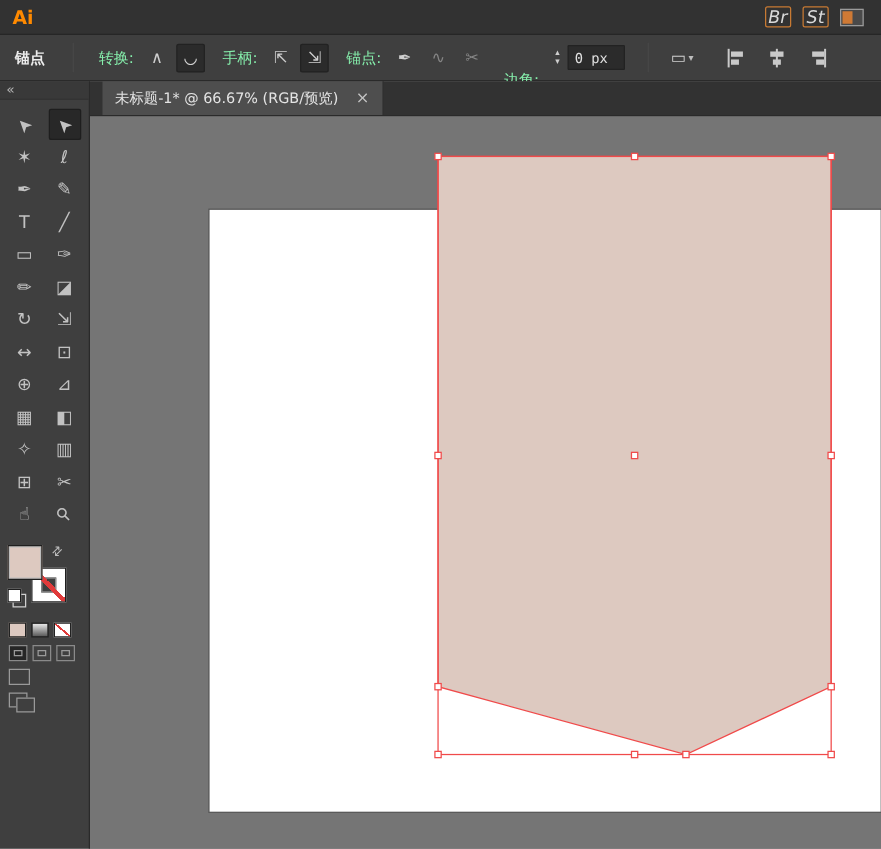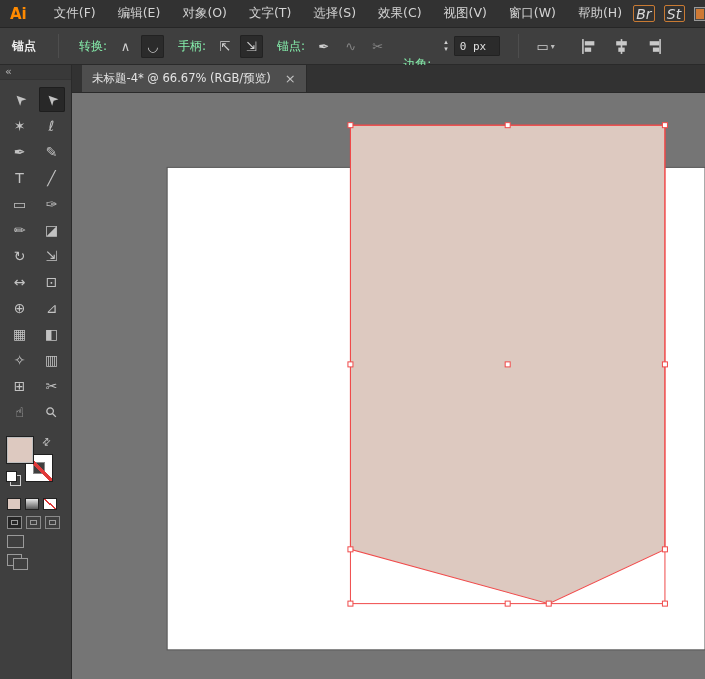--- a/index.html
+++ b/index.html
@@ -96,31 +96,20 @@
   .canvas-wrap { flex:1; position:relative; min-height:0; }
   #canvas-svg { position:absolute; left:0; top:0; width:100%; height:100%; display:block; }
 </style>
 </head>
 <body>
 
 <div class="app">
 
   <div class="menubar">
     <span class="logo">Ai</span>
-    <nav id="menus" style="display:flex;align-items:center;">
-        <span class="menu-item">文件(F)</span>
-        <span class="menu-item">编辑(E)</span>
-        <span class="menu-item">对象(O)</span>
-        <span class="menu-item">文字(T)</span>
-        <span class="menu-item">选择(S)</span>
-        <span class="menu-item">效果(C)</span>
-        <span class="menu-item">视图(V)</span>
-        <span class="menu-item">窗口(W)</span>
-        <span class="menu-item">帮助(H)</span>
-      </nav>
     <div class="menubar-right">
       <span class="mini-btn">Br</span>
       <span class="mini-btn">St</span>
       <span class="ws-icon"></span>
     </div>
   </div>
 
   <div class="controlbar">
     <span class="cb-title">锚点</span>
     <span class="vsep"></span>
@@ -298,21 +287,21 @@
         <div class="screen-btn"></div>
       </div>
       <div class="mode-row">
         <div class="overlap-ic"></div>
       </div>
     </div>
 
     <div class="workspace">
       <div class="tabstrip">
         <div class="tab">
-          <span>未标题-4* @ 66.67% (RGB/预览)</span>
+          <span>未标题-1* @ 66.67% (RGB/预览)</span>
           <span class="tab-close">×</span>
         </div>
       </div>
       <div class="canvas-wrap">
         <svg id="canvas-svg" viewBox="0 0 632 583" preserveAspectRatio="none">
             <rect x="0" y="0" width="632" height="583" fill="#757575"></rect>
             <rect x="95" y="74" width="537" height="480" fill="#ffffff" stroke="#565656" stroke-width="1"></rect>
             <polygon points="278,32 592,32 592,454 476,508 278,454" fill="#ddc9c0" stroke="#f04a4a" stroke-width="1"></polygon>
             <rect x="278" y="32" width="314" height="476" fill="none" stroke="#f04a4a" stroke-width="1"></rect>
             <rect x="275.5" y="29.5" width="5" height="5" fill="#ffffff" stroke="#f04a4a" stroke-width="1"></rect>

